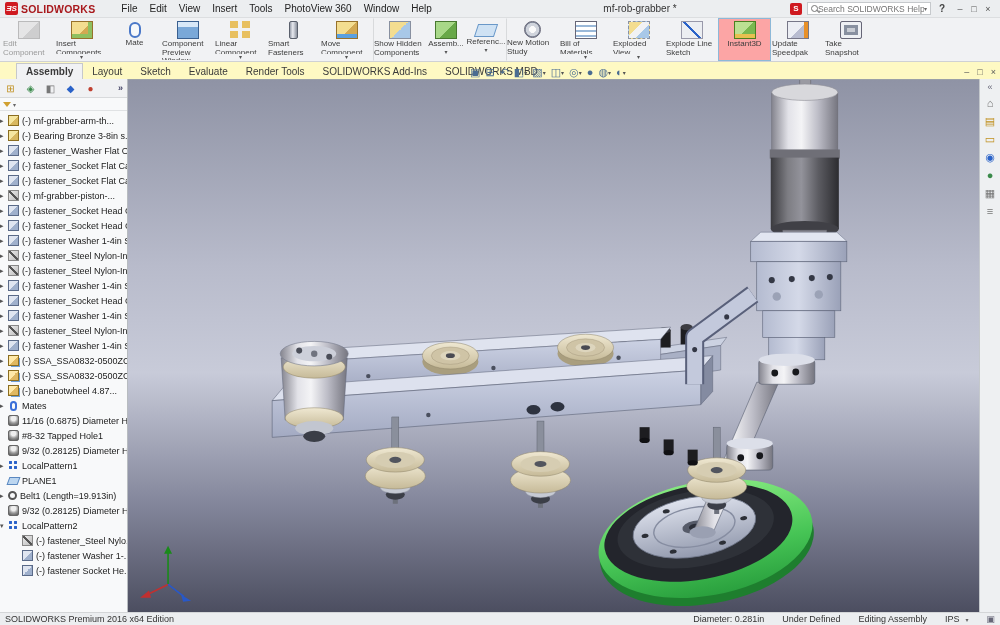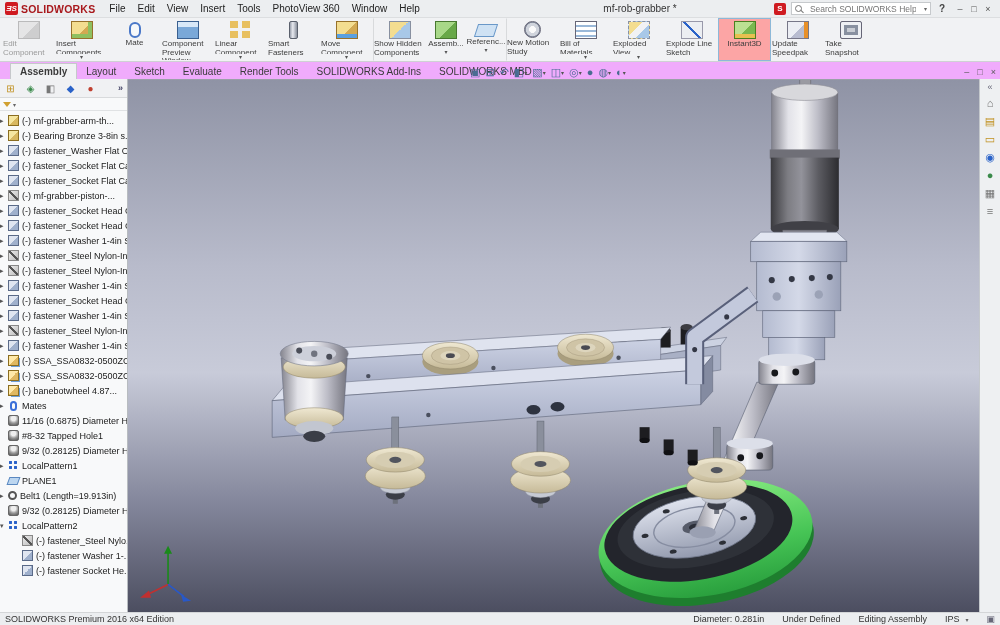--- a/index.html
+++ b/index.html
@@ -2,29 +2,29 @@
 <html><head>
 <meta charset="utf-8">
 <style>
 *{margin:0;padding:0;box-sizing:border-box}
 html,body{width:1000px;height:625px;overflow:hidden}
 body{font-family:"Liberation Sans",sans-serif;background:#888}
 .app{width:1000px;height:625px;display:flex;flex-direction:column;background:#eceef0;font-size:10px;color:#222}
 
 
 .titlebar{height:18px;flex:none;display:flex;align-items:center;padding:0 5px;background:#eceef0;border-bottom:1px solid #dcdee0;position:relative}
-.logo{display:flex;align-items:center;gap:3px;margin-right:8px}
+.logo{display:flex;align-items:center;gap:3px;margin-right:20px}
 .logo-mark{width:13px;height:13px;background:#cf1a20;color:#fff;font-weight:bold;font-style:italic;font-size:8px;display:flex;align-items:center;justify-content:center;border-radius:2px}
 .logo-text{color:#a8181c;font-weight:bold;font-size:10.5px;letter-spacing:.2px}
 .menus{display:flex}
 .menu-item{padding:1px 6px;color:#222;cursor:default}
 .doc-title{position:absolute;left:640px;transform:translateX(-50%);color:#333}
 .tb-right{margin-left:auto;display:flex;align-items:center;gap:5px}
 .sw-badge{width:12px;height:12px;background:#cf1a20;border-radius:2px;color:#fff;font-size:8px;display:flex;align-items:center;justify-content:center;font-weight:bold}
-.search{display:flex;align-items:center;border:1px solid #c6c9cc;background:#fff;height:13px;padding:0 3px;gap:8px}
+.search{display:flex;align-items:center;border:1px solid #c6c9cc;background:#fff;height:13px;padding:0 3px;gap:0}
 .search input{border:none;outline:none;width:106px;font-size:8.5px;font-family:inherit;color:#555;background:transparent}
 .mag{width:7px;height:7px;border:1.3px solid #777;border-radius:50%;position:relative;flex:none}
 .mag::after{content:"";position:absolute;width:4px;height:1.3px;background:#777;transform:rotate(45deg);right:-3px;bottom:-1px}
 .dd-sm{font-size:6px;color:#666}
 .help-q{color:#444;padding:0 3px;font-weight:bold}
 .winbtn{width:14px;text-align:center;color:#555;font-size:9px}
 
 
 .ribbon{height:44px;flex:none;display:flex;align-items:stretch;background:#f1f2f4;padding:0 2px;border-bottom:1px solid #cfd1d4}
 .rbtn{display:flex;flex-direction:column;align-items:center;width:53px;padding-top:2px;font-size:8px;line-height:8.5px;color:#3c3c3c;border:1px solid transparent}
@@ -48,21 +48,21 @@
 .ic-refgeo{width:20px;height:13px;background:#cfe2f4;border:1px solid #6a98c8;transform:skewX(-18deg);margin-top:3px}
 .ic-motion{width:17px;height:17px;border-radius:50%;background:radial-gradient(circle,#fafafa 0 30%,#d0d4dc 35% 60%,#8890a0 65%);border:1px solid #667}
 .ic-bom{background:repeating-linear-gradient(180deg,#fff 0 3px,#9ab8d8 3px 5px);border:1px solid #667}
 .ic-explode{background:linear-gradient(135deg,#f3dd90 0 38%,transparent 38%),linear-gradient(-45deg,#a8c8e8 0 38%,transparent 38%);border:1px dashed #8a92a2}
 .ic-expsk{background:linear-gradient(45deg,transparent 46%,#2a62c8 46% 54%,transparent 54%),linear-gradient(#eceef2,#eceef2);border:1px solid #99a}
 .ic-i3d{background:linear-gradient(135deg,#bce092 0 50%,#7ab850 50%);border:1px solid #4a8020;box-shadow:inset 0 -4px 0 #e8c050}
 .ic-speedpak{background:linear-gradient(135deg,#eceef4 0 50%,#b8bcd0 50%);border:1px solid #778;box-shadow:inset -4px 0 0 #e89028}
 .ic-snap{background:#c8ccd4;border:1px solid #667;border-radius:2px;box-shadow:inset 0 0 0 3px #eef0f4,inset 0 0 0 6px #8890a0}
 
 
-.tabrow{height:17px;flex:none;display:flex;align-items:flex-end;background:#f0abfc;padding-left:10px;position:relative}
+.tabrow{height:17px;flex:none;display:flex;align-items:flex-end;background:#fef9c3;padding-left:16px;position:relative}
 .tab{padding:2px 9px;color:#3a3a3a}
 .tab.active{background:#f1f2f4;font-weight:bold;border:1px solid #c6c8cb;border-bottom:0}
 .headsup{position:absolute;left:468px;bottom:1px;display:flex;align-items:center;gap:1px}
 .hicon{display:flex;align-items:center;color:#4a6c92;font-size:11px;line-height:11px;padding:0 2px}
 .docwin{position:absolute;right:4px;bottom:2px;display:flex;gap:8px;color:#5a5a5a;font-size:9px}
 
 
 .client{flex:1;min-height:0;display:flex;background:#eceef0}
 .treepanel{width:128px;flex:none;display:flex;flex-direction:column;background:#f8f9fa;border-right:1px solid #b8bcc0}
 .ptabs{height:19px;flex:none;display:flex;align-items:center;gap:1px;padding:0 2px;border-bottom:1px solid #d8dadc;background:#f0f1f3}

